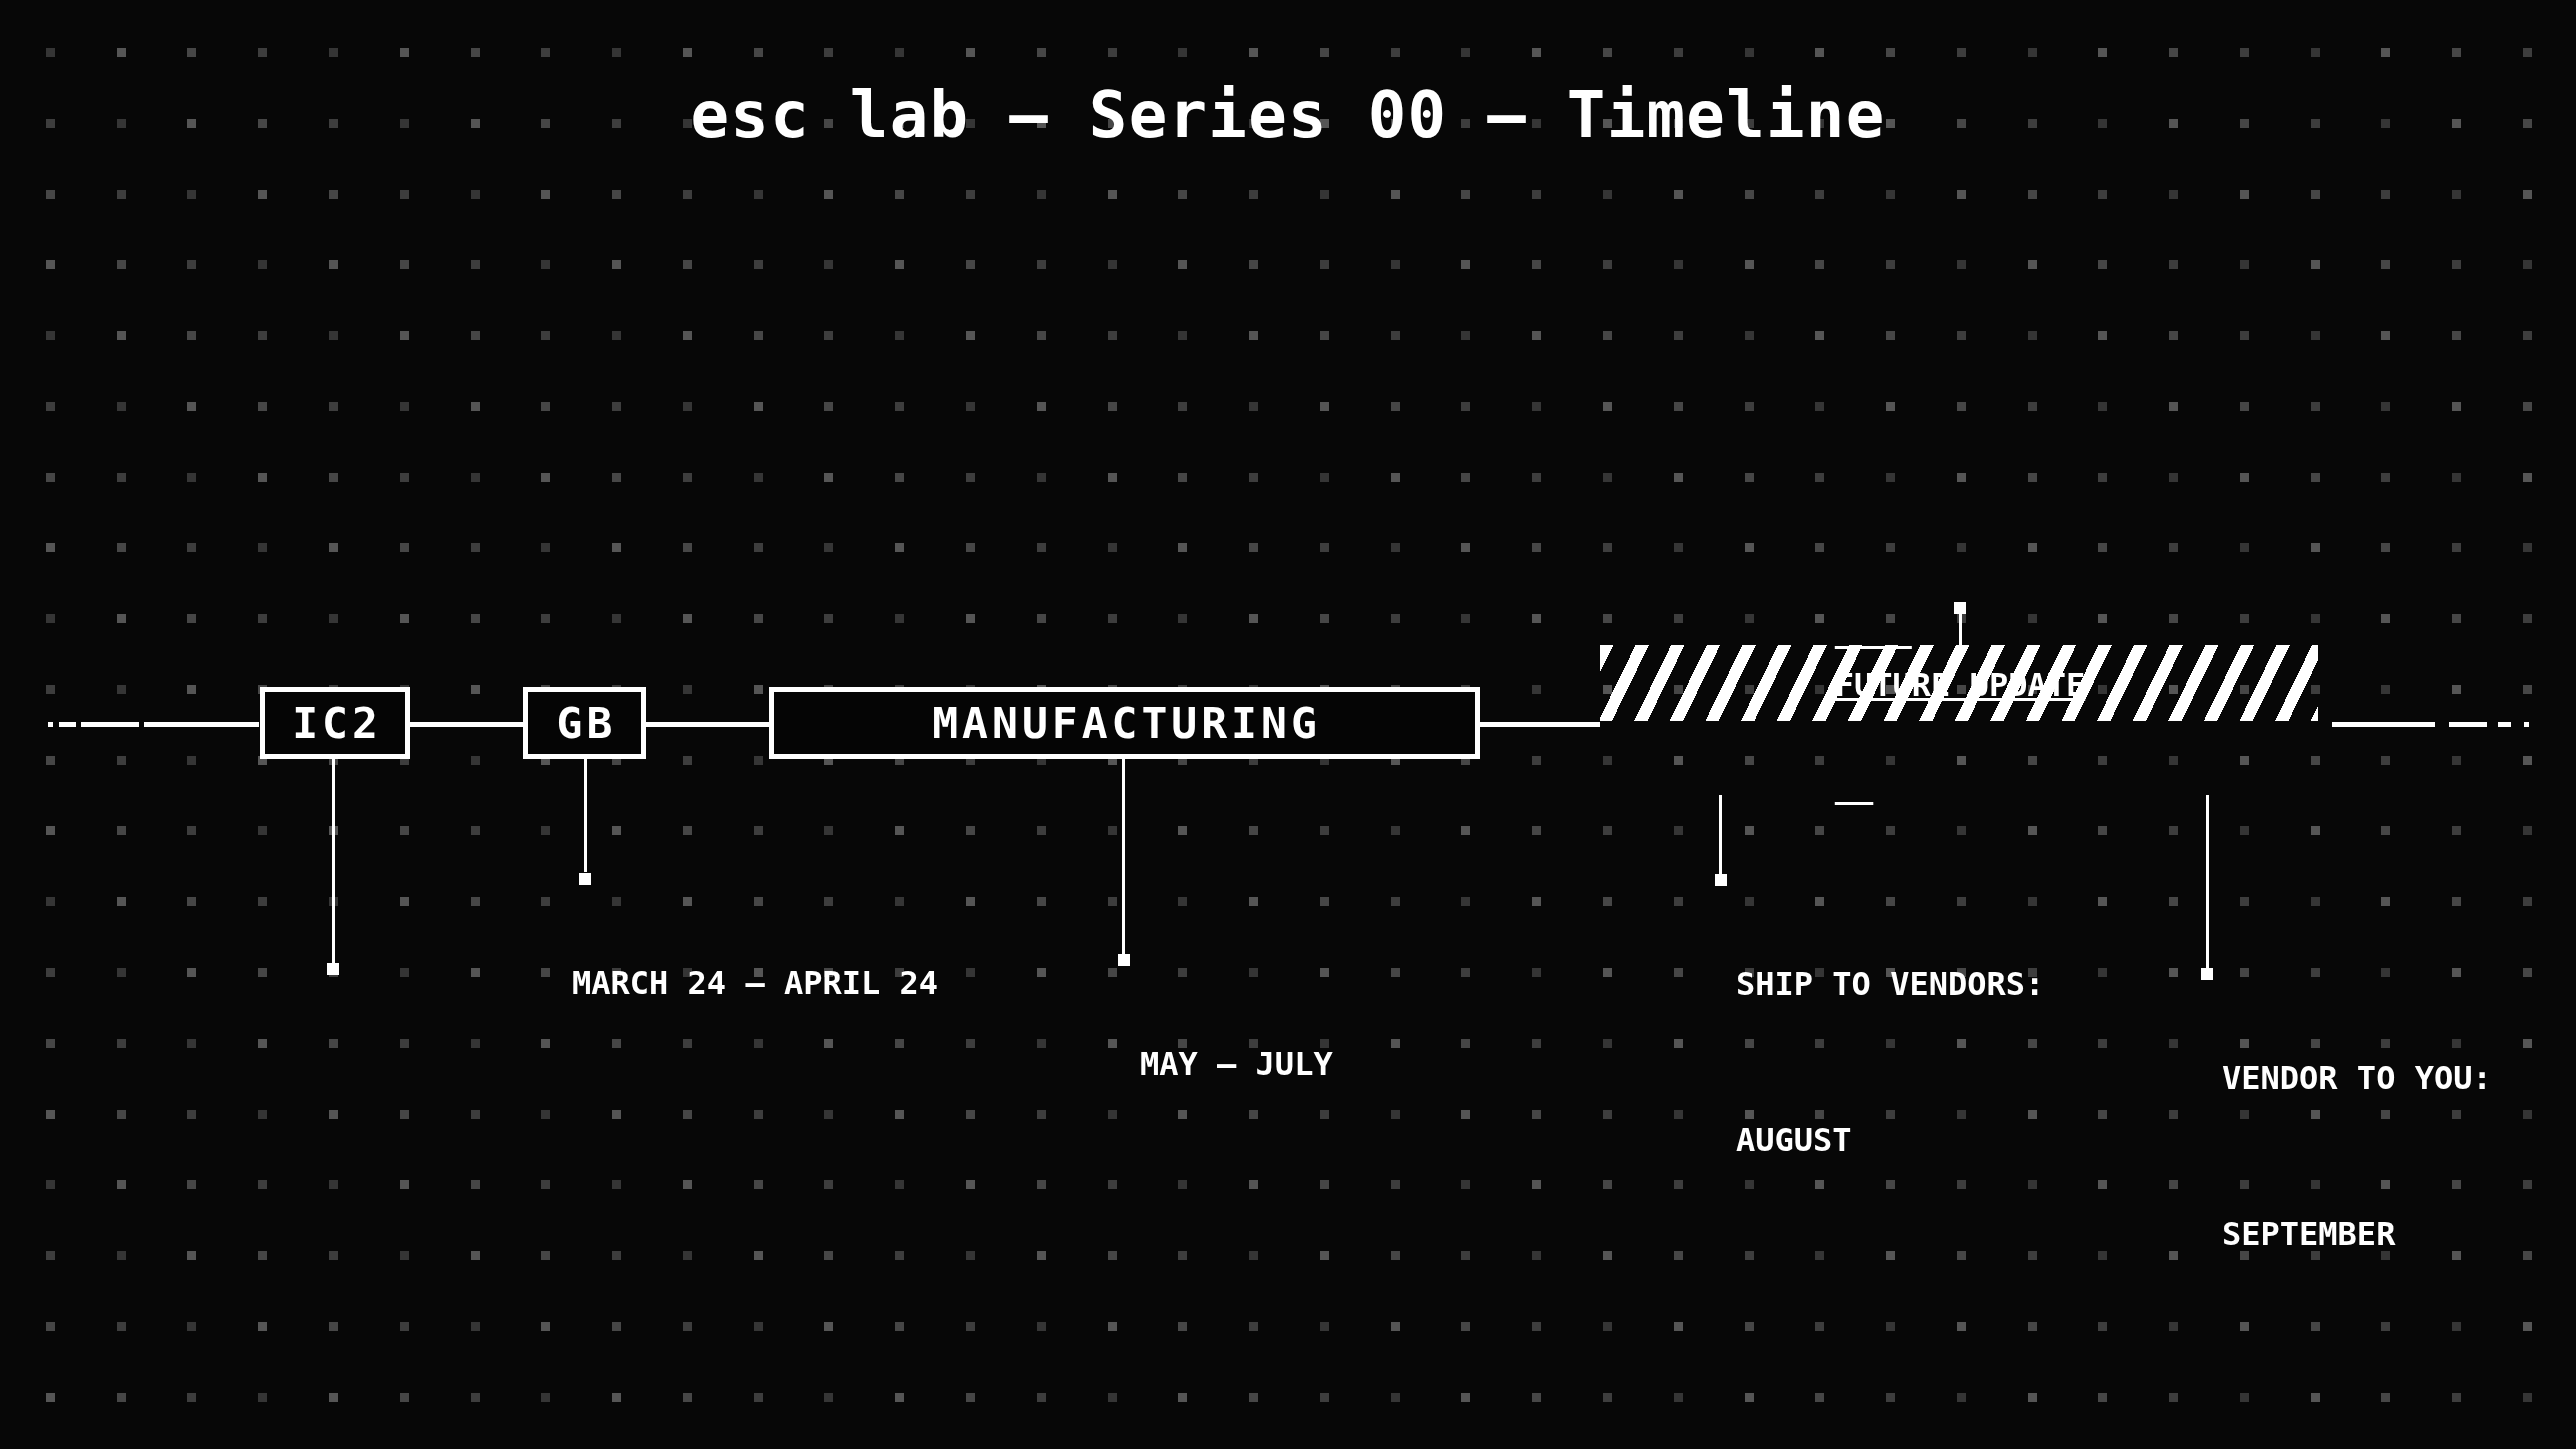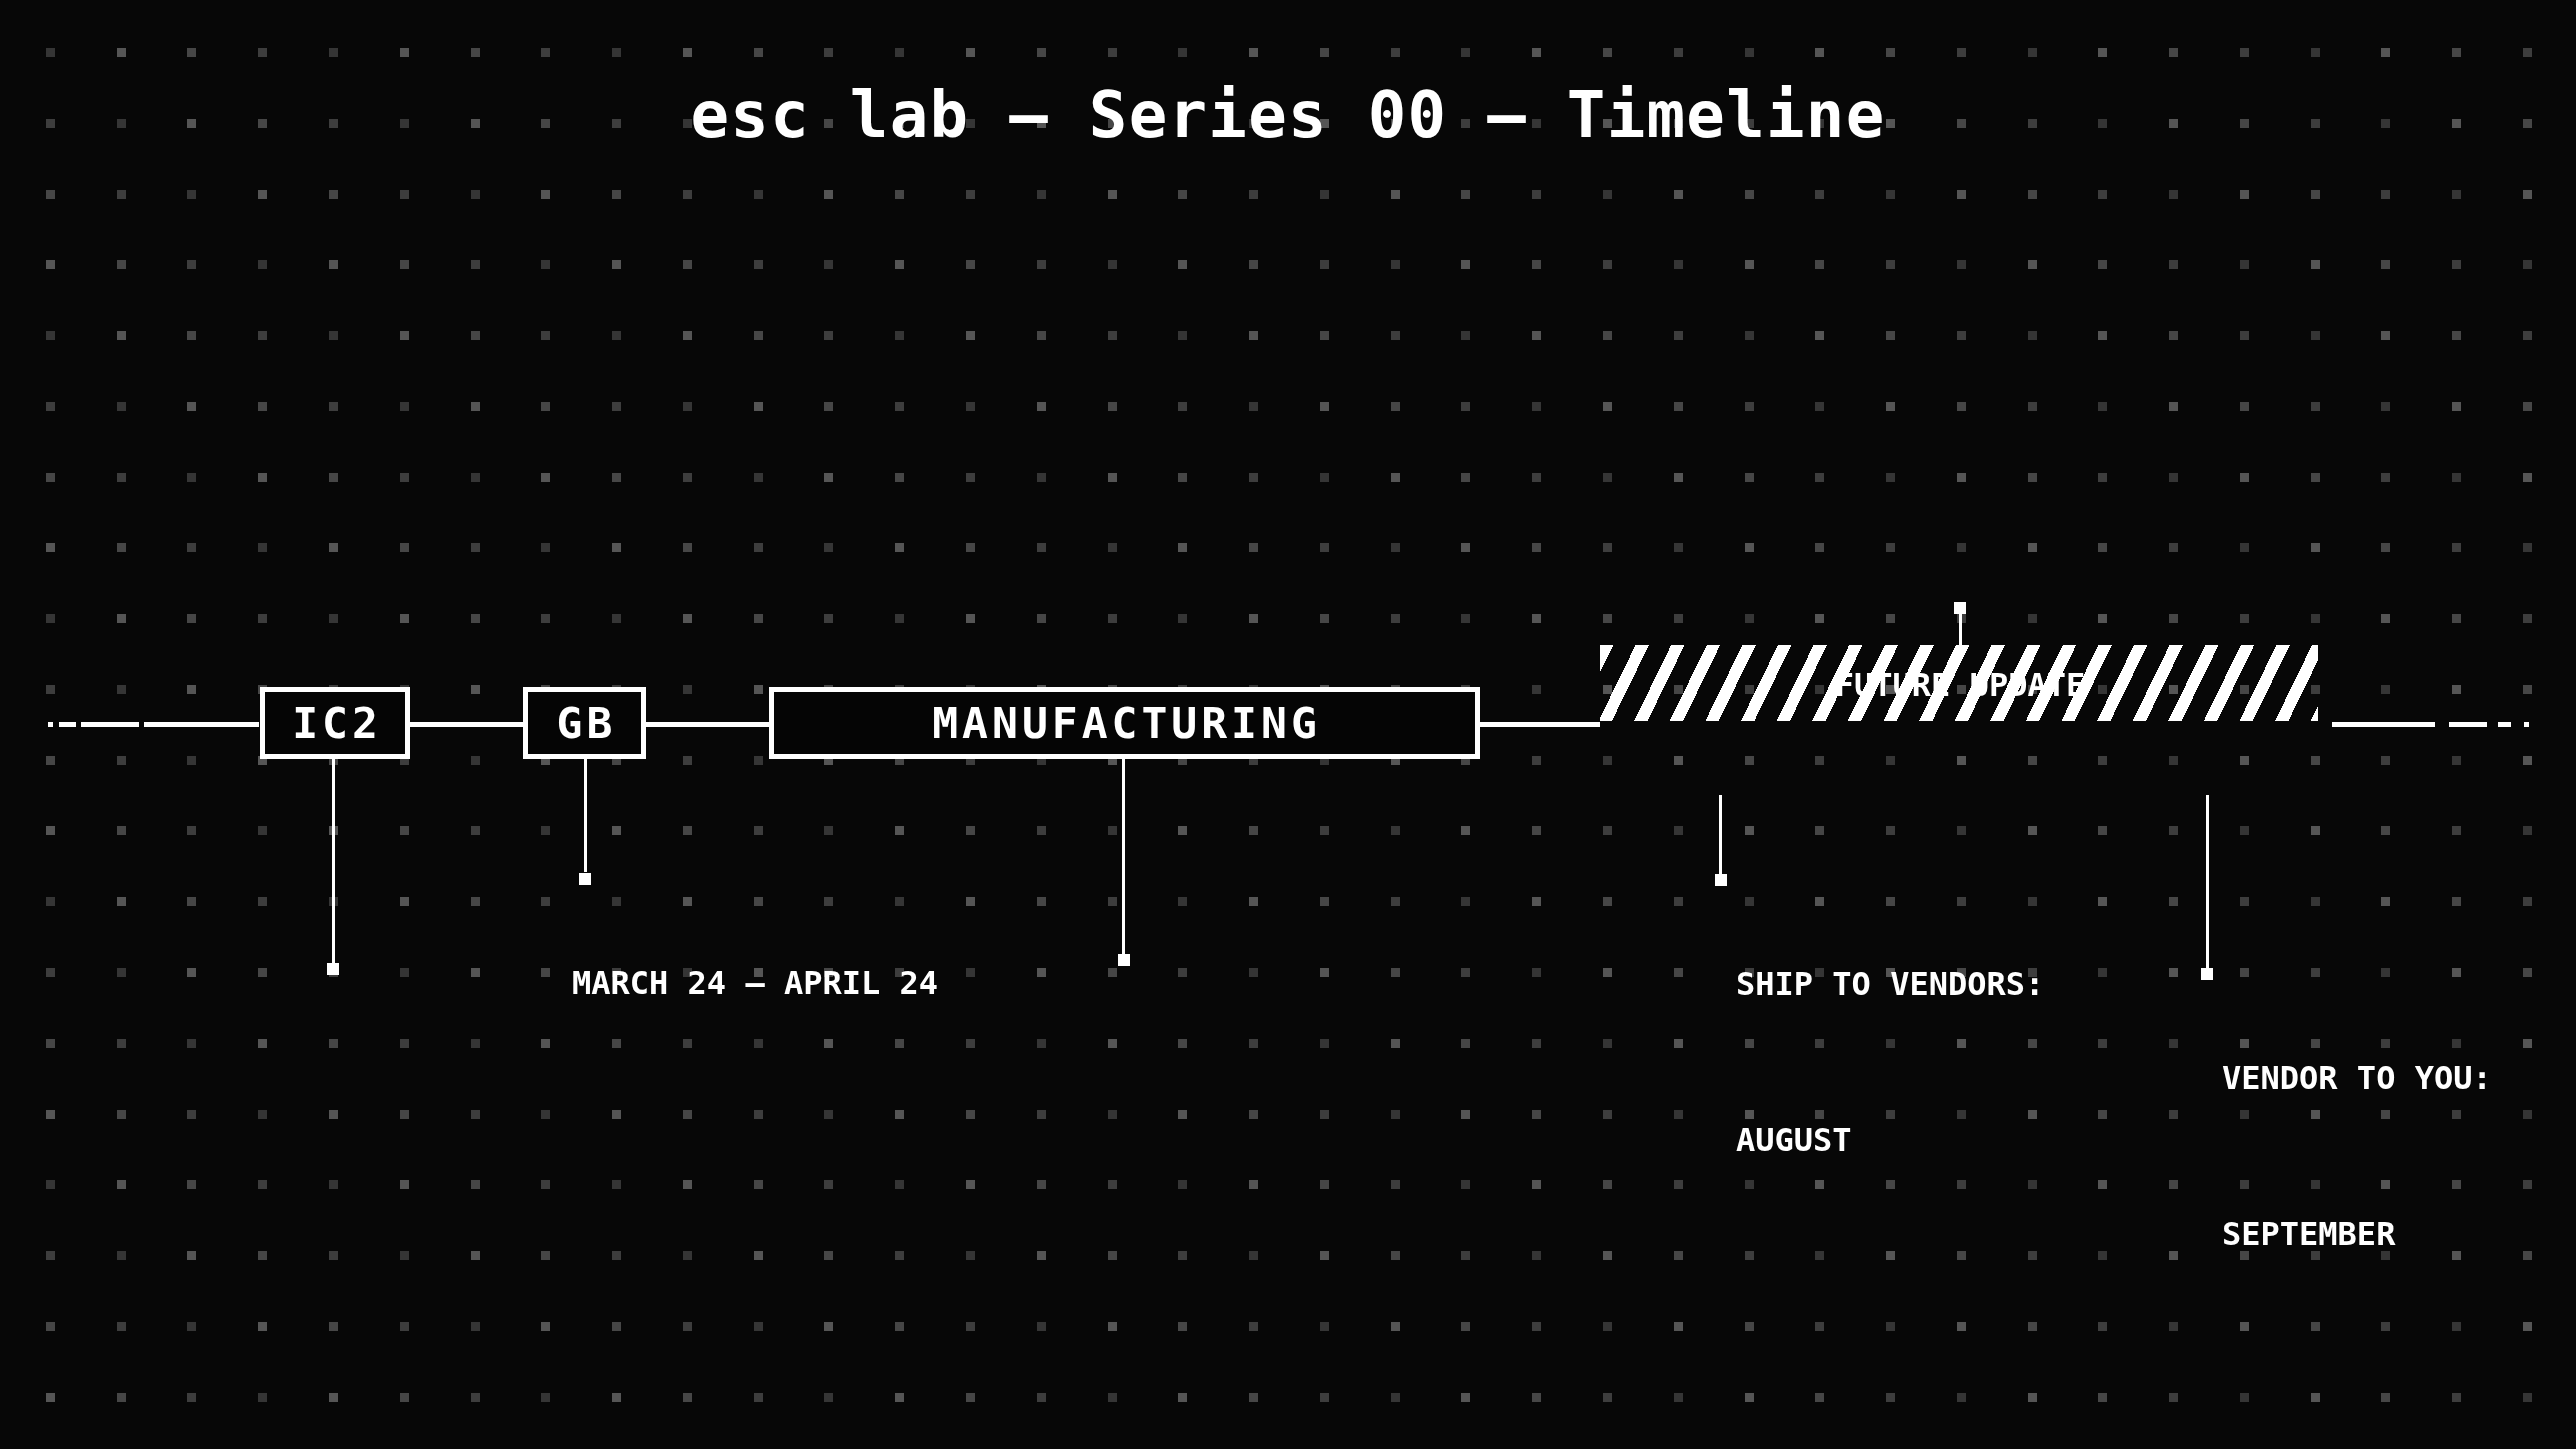--- a/index.html
+++ b/index.html
@@ -19,21 +19,21 @@
     position:absolute;box-sizing:border-box;border:5.4px solid #ffffff;background:#050505;
     display:flex;align-items:center;justify-content:center;
     font-size:43px;font-weight:bold;letter-spacing:4px;padding-left:4px;
   }
   .hatch{
     position:absolute;left:1600px;top:645px;width:718px;height:76px;
     background:repeating-linear-gradient(116deg,#ffffff 0 12px,transparent 12px 32px);
   }
   .marker{position:absolute;width:12px;height:12px;background:#ffffff;}
   .ann{position:absolute;font-size:32px;font-weight:bold;line-height:52px;white-space:pre;}
-  .ann.centered{transform:translateX(-50%);}
+  .ann.centered{transform:translateX(-50%);text-decoration:underline;}
 </style>
 </head>
 <body>
 
 <div class="canvas">
 
   <div id="dotgrid">
       <div class="dot" style="left: 46px; top: 48px; background: rgb(53, 53, 53);"></div>
       <div class="dot" style="left: 117px; top: 48px; background: rgb(85, 85, 85);"></div>
       <div class="dot" style="left: 187px; top: 48px; background: rgb(70, 70, 70);"></div>
@@ -794,20 +794,23 @@
   <div class="marker" style="left:327px;top:963px"></div>
   <div class="marker" style="left:579px;top:873px"></div>
   <div class="marker" style="left:1118px;top:954px"></div>
   <div class="marker" style="left:1715px;top:874px"></div>
   <div class="marker" style="left:2201px;top:968px"></div>
   <div class="marker" style="left:1954px;top:602px"></div>
 
   <div class="ann" style="left:572px;top:853px">
     <div>MARCH 24 — APRIL 24</div>
   </div>
+  <div class="ann" style="left:1140px;top:934px">
+    <div>MAY — JULY</div>
+  </div>
   <div class="ann" style="left:1736px;top:854px">
     <div>SHIP TO VENDORS:</div>
     <div>AUGUST</div>
   </div>
   <div class="ann" style="left:2222px;top:948px">
     <div>VENDOR TO YOU:</div>
     <div>SEPTEMBER</div>
   </div>
   <div class="ann centered" style="left:1960px;top:555px">
     <div>FUTURE UPDATE</div>

